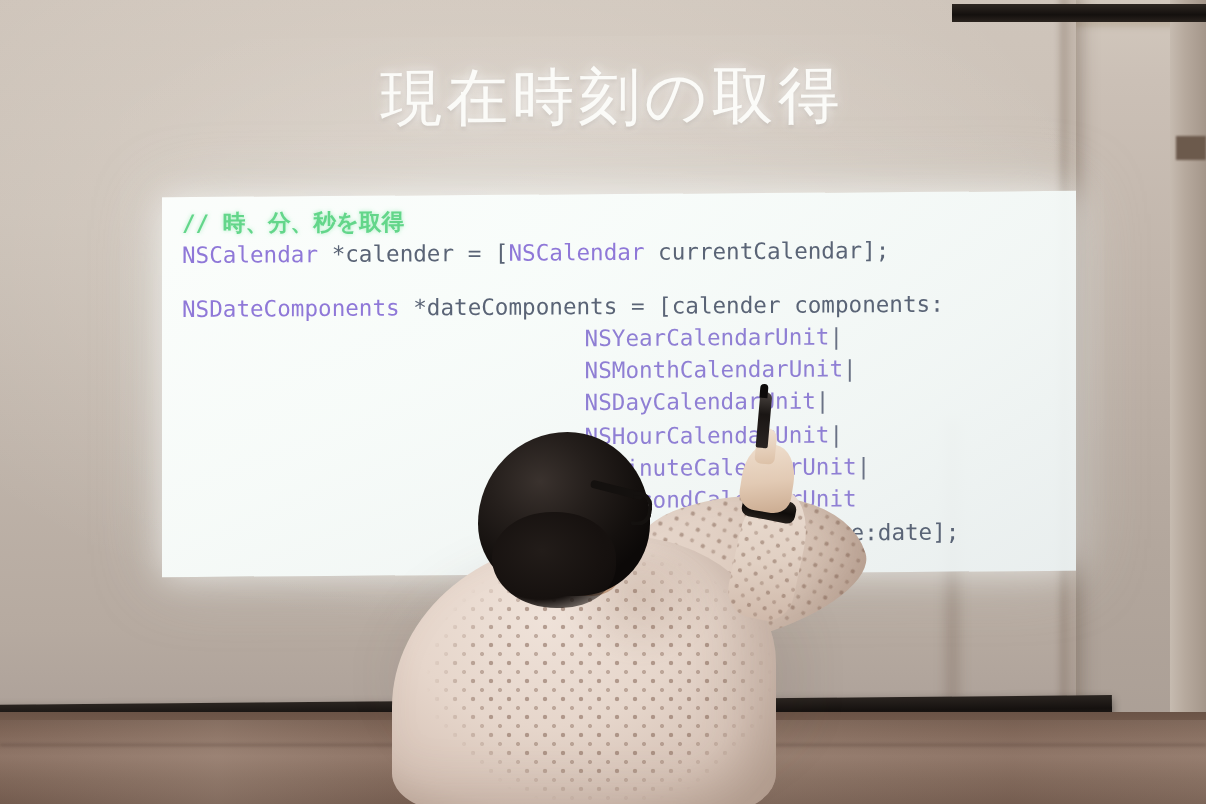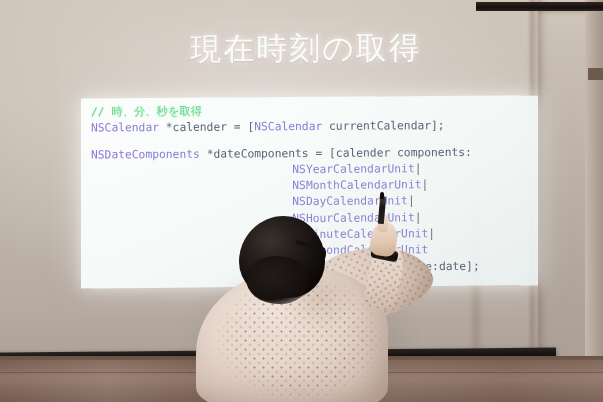--- a/index.html
+++ b/index.html
@@ -213,21 +213,21 @@
   .code-lines {
     font-family: "DejaVu Sans Mono", "Liberation Mono", monospace;
     font-size: 11.3px;
     line-height: 16.3px;
     white-space: pre;
     padding-left: 10px;
   }
   .code-line { height: 16.3px; }
   .blank-line { height: 10px; }
 
-  .tok-comment { color: #63d68a; text-shadow: 0 0 2px rgba(120,230,160,0.6); }
+  .tok-comment { color: #63d68a; text-shadow: 0 0 2px rgba(120,230,160,0.6); font-weight: bold; }
   .tok-class   { color: #8f78d8; }
   .tok-plain   { color: #5a6476; }
   .tok-const   { color: #8f7fd4; }
   .tok-punct   { color: #6a7285; }
 
   
   .person { position: absolute; left: 0; top: 0; width: 603px; height: 402px; }
 
   .torso {
     position: absolute;

